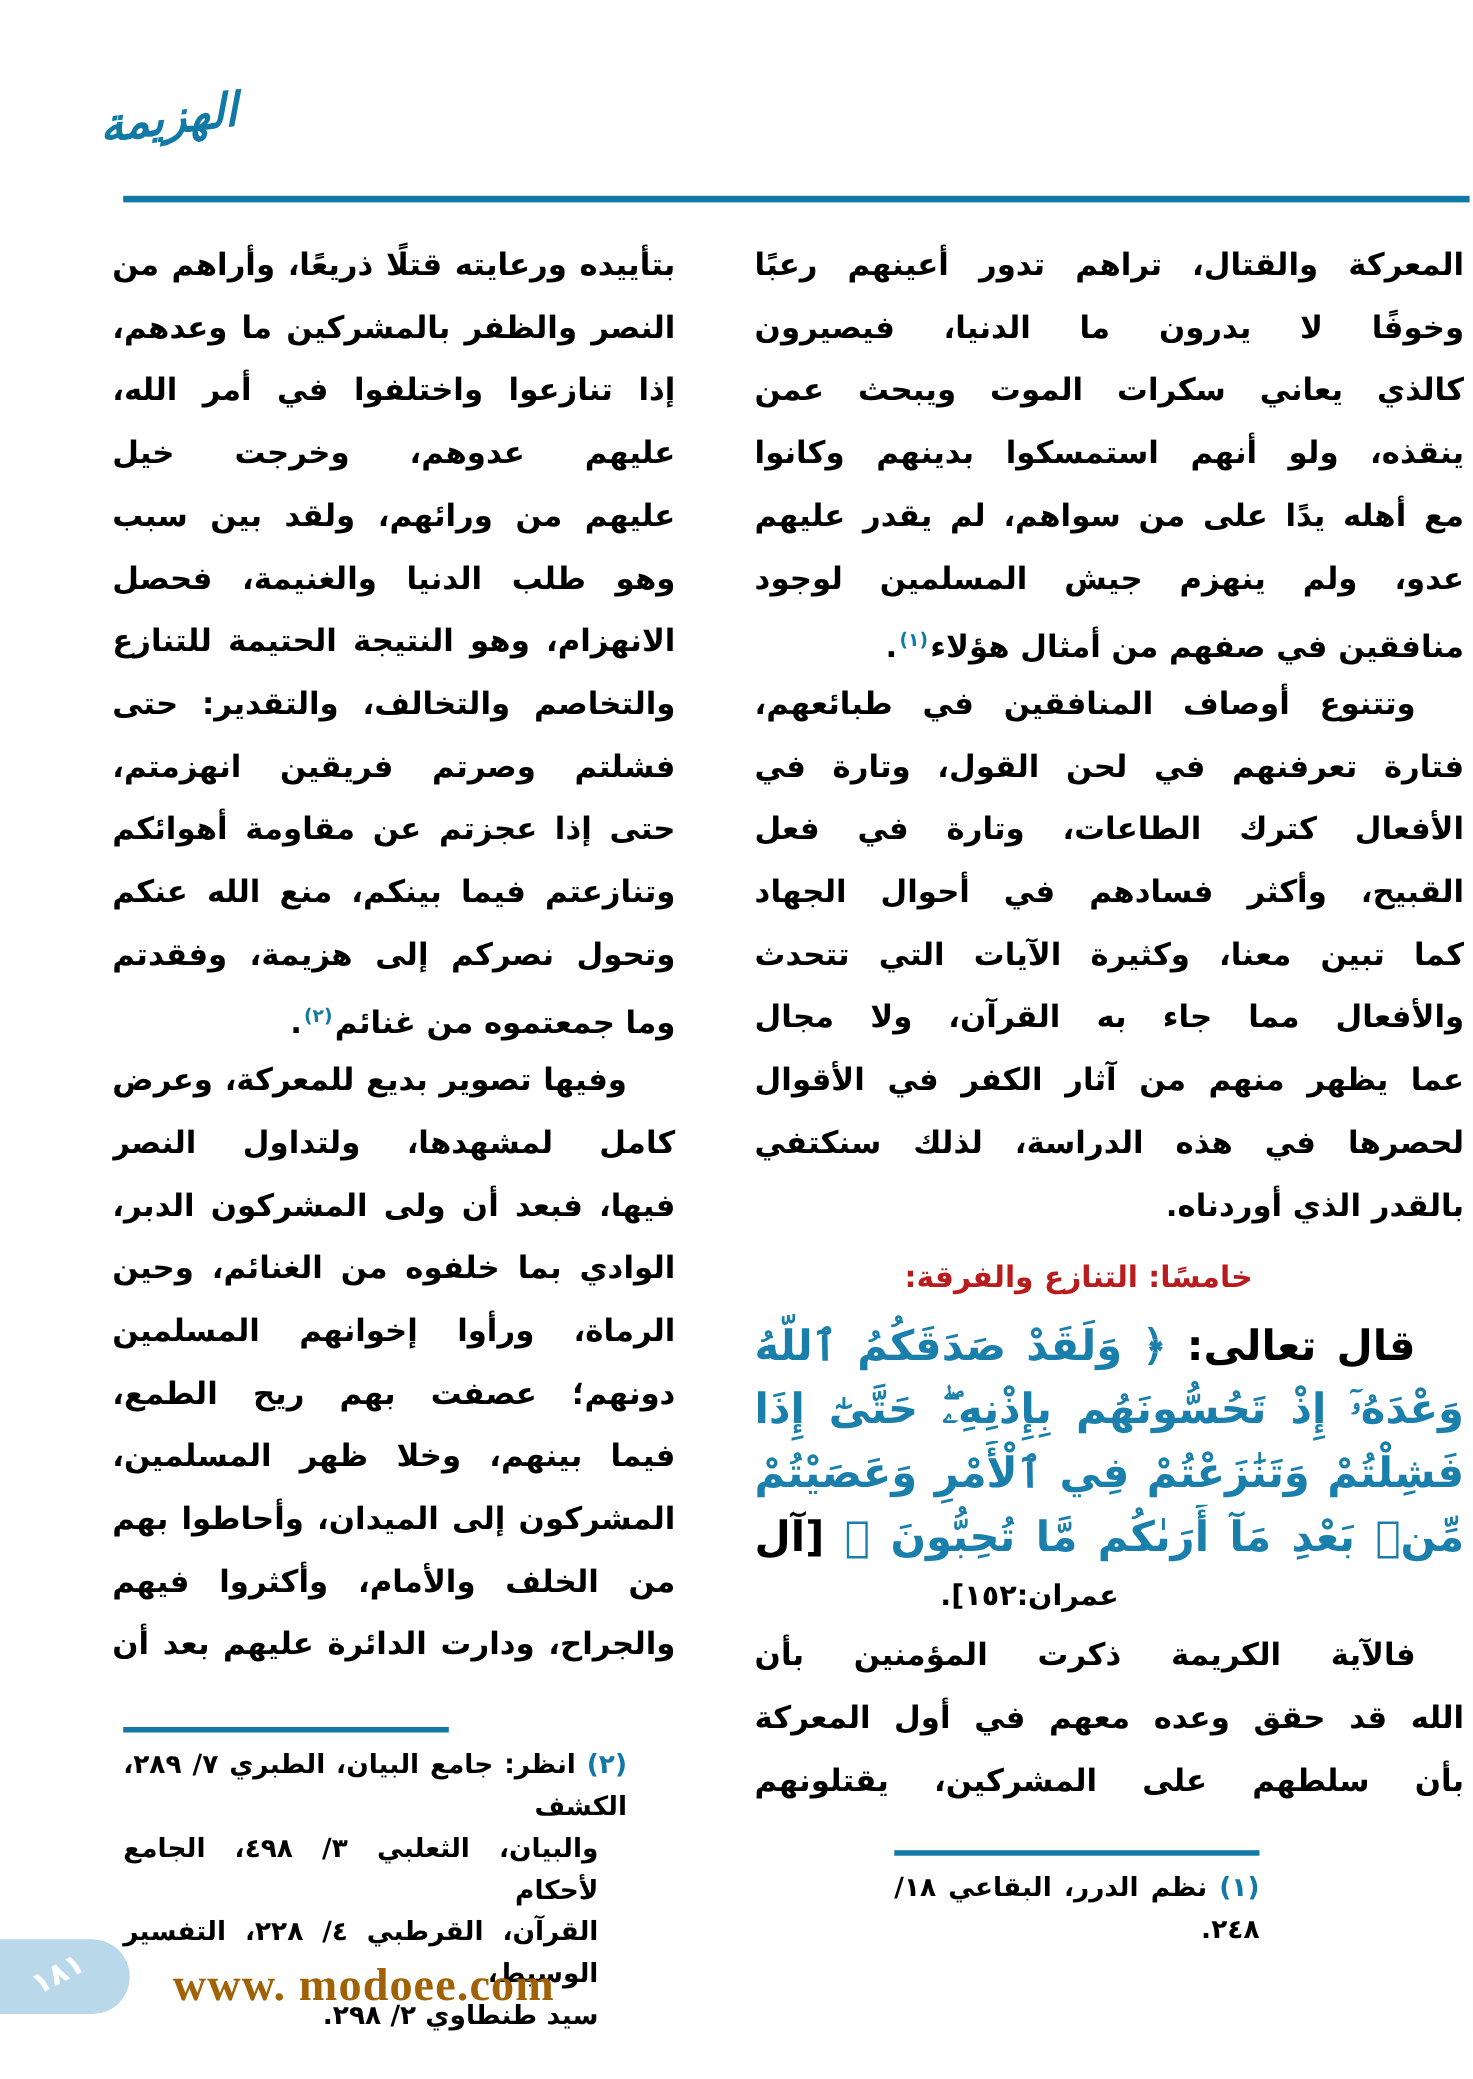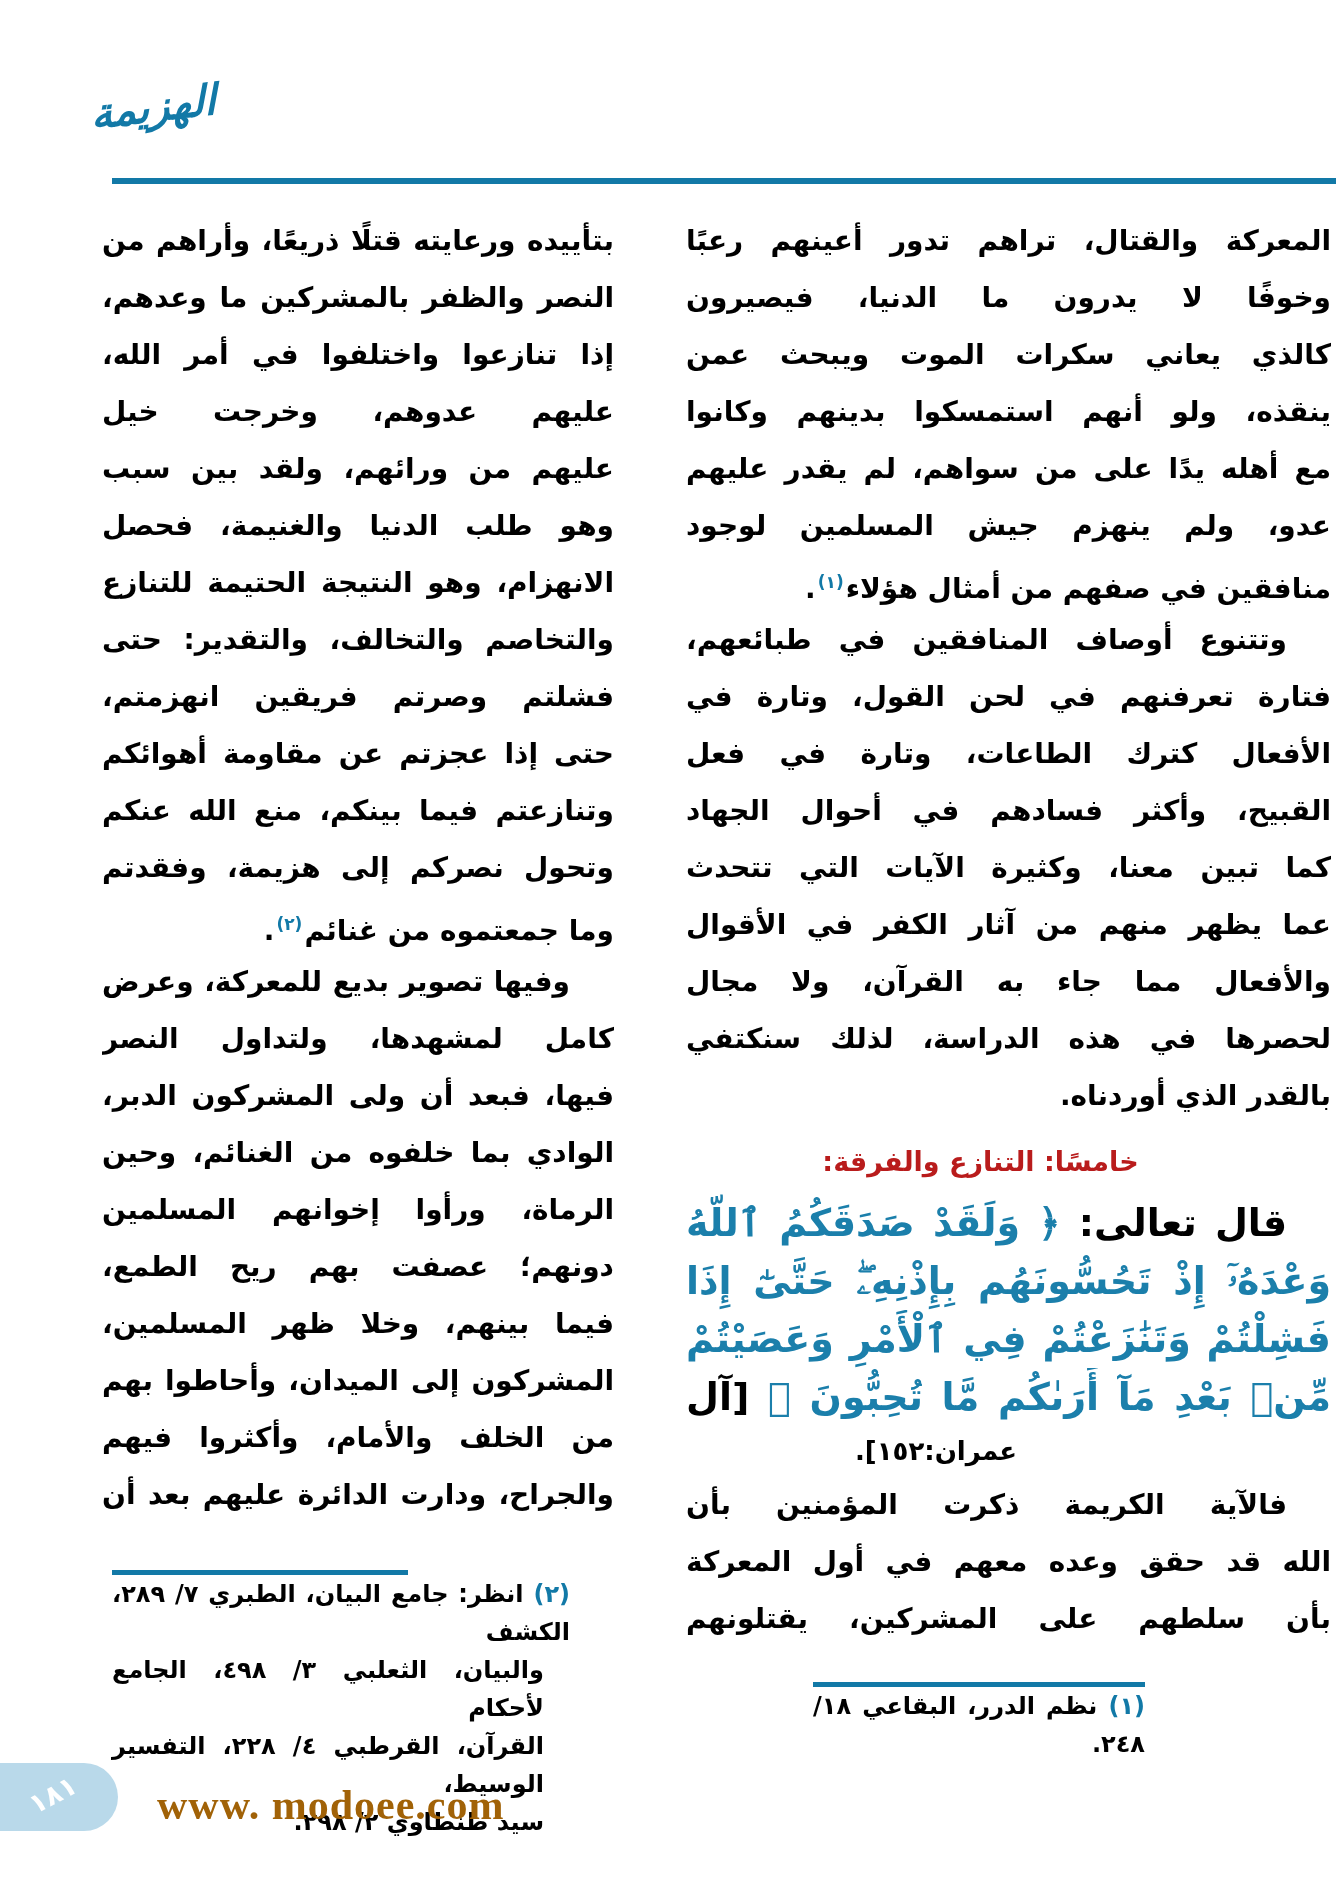--- a/index.html
+++ b/index.html
@@ -46,21 +46,21 @@
   
   .fn-right{position:absolute;left:813px;top:1682px;width:332px;}
   .fn-left{position:absolute;left:112px;top:1570px;width:458px;}
   .fn-rule{height:5px;background:#1279a7;}
   .fn-rule-r{width:332px;}
   .fn-rule-l{width:296px;margin-left:0;margin-right:162px;}
   .fn-line{
     font-size:24px;font-weight:700;line-height:38px;text-align:justify;
     text-align-last:justify;color:#000;
   }
-  .fn-first{}
+  .fn-first{margin-top:10px;}
   .fn-indent{padding-right:26px;}
   .fn-last{text-align-last:right;}
   .fn-marker{color:#1279a7;}
 
   
   .footer-pill{
     position:absolute;left:0;top:1763px;width:118px;height:68px;
     background:#b9d9ea;border-radius:0 36px 36px 0;
   }
   .pagenum{
@@ -87,22 +87,22 @@
     <div class="line">كالذي يعاني سكرات الموت ويبحث عمن</div>
     <div class="line">ينقذه، ولو أنهم استمسكوا بدينهم وكانوا</div>
     <div class="line">مع أهله يدًا على من سواهم، لم يقدر عليهم</div>
     <div class="line">عدو، ولم ينهزم جيش المسلمين لوجود</div>
     <div class="line pl"><span>منافقين في صفهم من أمثال هؤلاء</span><span class="sup">(١)</span><span>.</span></div>
     <div class="line pi">وتتنوع أوصاف المنافقين في طبائعهم،</div>
     <div class="line">فتارة تعرفنهم في لحن القول، وتارة في</div>
     <div class="line">الأفعال كترك الطاعات، وتارة في فعل</div>
     <div class="line">القبيح، وأكثر فسادهم في أحوال الجهاد</div>
     <div class="line">كما تبين معنا، وكثيرة الآيات التي تتحدث</div>
+    <div class="line">والأفعال مما جاء به القرآن، ولا مجال</div>
     <div class="line">عما يظهر منهم من آثار الكفر في الأقوال</div>
-    <div class="line">والأفعال مما جاء به القرآن، ولا مجال</div>
     <div class="line">لحصرها في هذه الدراسة، لذلك سنكتفي</div>
     <div class="line pl">بالقدر الذي أوردناه.</div>
 
     <div class="heading">خامسًا: التنازع والفرقة:</div>
 
     <div class="verse-line pi"><span class="black">قال تعالى:</span> <span>﴿ وَلَقَدْ صَدَقَكُمُ ٱللَّهُ</span></div>
     <div class="verse-line">وَعْدَهُۥٓ إِذْ تَحُسُّونَهُم بِإِذْنِهِۦۖ حَتَّىٰٓ إِذَا</div>
     <div class="verse-line">فَشِلْتُمْ وَتَنَٰزَعْتُمْ فِي ٱلْأَمْرِ وَعَصَيْتُمْ</div>
     <div class="verse-line"><span>مِّنۢ بَعْدِ مَآ أَرَىٰكُم مَّا تُحِبُّونَ ﴾</span> <span class="black">[آل</span></div>
     <div class="ref-line">عمران:١٥٢].</div>

